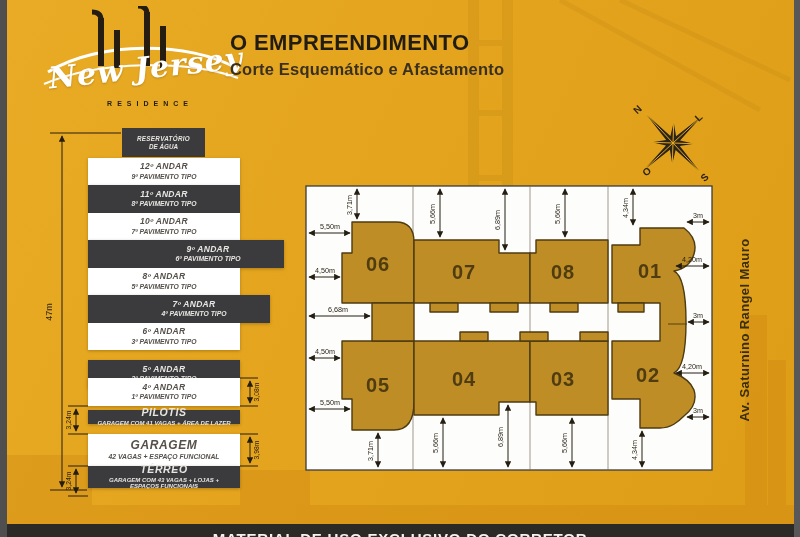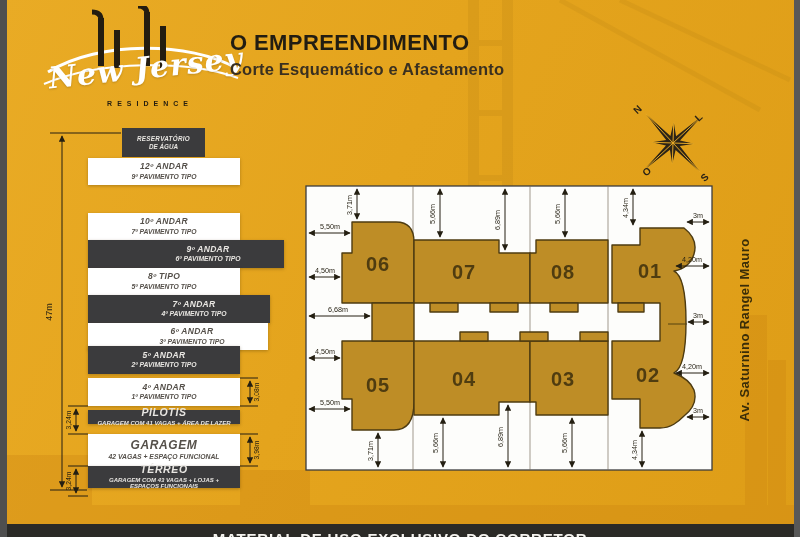--- a/index.html
+++ b/index.html
@@ -105,41 +105,45 @@
   </div>
 
   <div class="fl fl-tank" style="top:128px;height:29px;">
     <div class="l1">RESERVATÓRIO</div>
     <div class="l2">DE ÁGUA</div>
   </div>
   <div class="fl fl-light" style="top:158px;height:27px;">
     <div class="l1">12º ANDAR</div>
     <div class="l2">9º PAVIMENTO TIPO</div>
   </div>
+  <div class="fl fl-dark" style="top:185px;height:28px;">
+    <div class="l1">11º ANDAR</div>
+    <div class="l2">8º PAVIMENTO TIPO</div>
+  </div>
   <div class="fl fl-light" style="top:213px;height:27px;">
     <div class="l1">10º ANDAR</div>
     <div class="l2">7º PAVIMENTO TIPO</div>
   </div>
   <div class="fl fl-dark" style="top:240px;height:28px;padding-left:44px;">
     <div class="l1">9º ANDAR</div>
     <div class="l2">6º PAVIMENTO TIPO</div>
   </div>
   <div class="fl fl-light" style="top:268px;height:27px;">
-    <div class="l1">8º TIPO</div>
+    <div class="l1">8º ANDAR</div>
     <div class="l2">5º PAVIMENTO TIPO</div>
   </div>
   <div class="fl fl-dark" style="top:295px;height:28px;padding-left:30px;">
     <div class="l1">7º ANDAR</div>
     <div class="l2">4º PAVIMENTO TIPO</div>
   </div>
-  <div class="fl fl-light" style="top:323px;height:27px;padding-left:28px;">
+  <div class="fl fl-light" style="top:323px;height:27px;">
     <div class="l1">6º ANDAR</div>
     <div class="l2">3º PAVIMENTO TIPO</div>
   </div>
-  <div class="fl fl-dark" style="top:346px;height:28px;">
+  <div class="fl fl-dark" style="top:360px;height:28px;">
     <div class="l1">5º ANDAR</div>
     <div class="l2">2º PAVIMENTO TIPO</div>
   </div>
   <div class="fl fl-light" style="top:378px;height:28px;">
     <div class="l1">4º ANDAR</div>
     <div class="l2">1º PAVIMENTO TIPO</div>
   </div>
   <div class="fl fl-dark fl-big1" style="top:410px;height:14px;">
     <div class="l1">PILOTIS</div>
     <div class="l2" style="font-size:6px;">GARAGEM COM 41 VAGAS + ÁREA DE LAZER</div>

